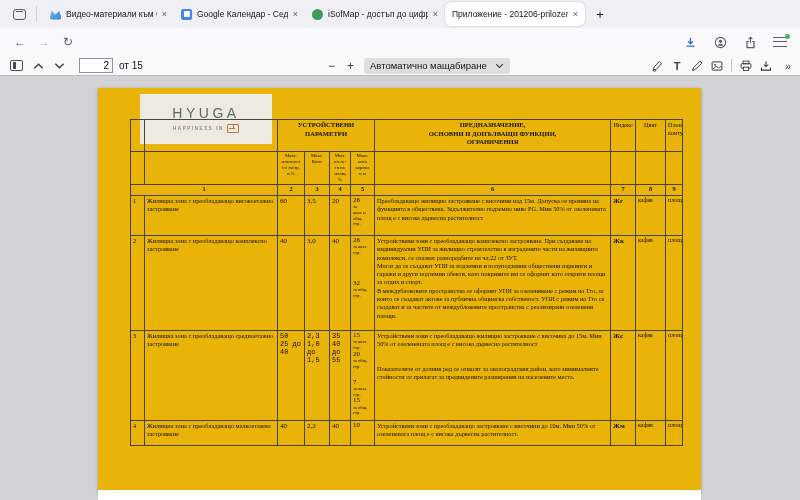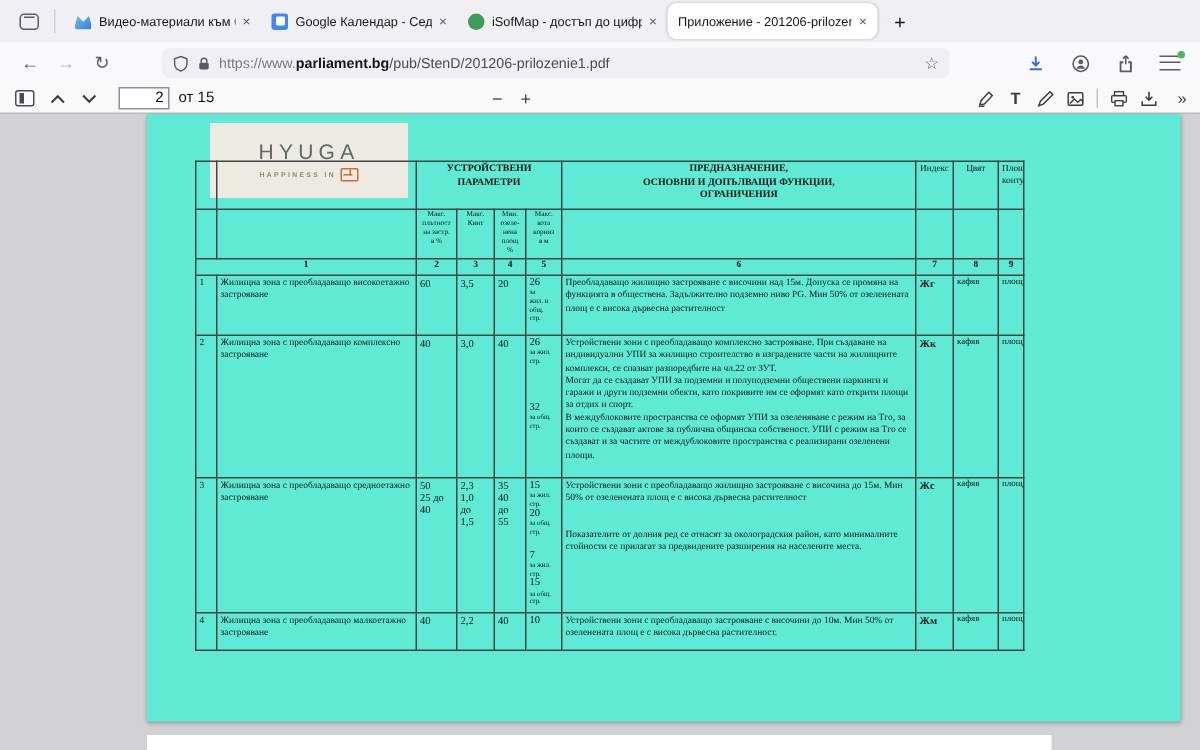--- a/index.html
+++ b/index.html
@@ -56,21 +56,21 @@
   .zoomsel { margin-left:4px; height:16px; background:#dededb; border-radius:3px; display:flex; align-items:center;
              gap:8px; padding:0 6px; font-size:9.5px; color:#15141a; }
   .tools { position:absolute; right:6px; display:flex; align-items:center; gap:4px; }
   .tools .pb-ic { width:16px; }
   .t-sep { width:1px; height:13px; background:#c3c3ca; margin:0 2px; }
   .ttool { font-size:11px; font-weight:700; color:#3b3b40; }
   .more { font-size:11px; color:#3b3b40; padding-left:4px; }
 
   
   .viewer { position:relative; height:424px; background:#d2d2d5; }
-  .page { position:absolute; left:98px; top:0; width:689px; height:405px; background:#5eead4;
+  .page { position:absolute; left:98px; top:12px; width:603px; height:405px; background:#eab308;
           box-shadow:0 1px 3px rgba(0,0,0,.3); }
   .page-next { position:absolute; left:98px; top:414px; width:603px; height:10px; background:#fff; }
 
   
   .logo { position:absolute; left:42px; top:6px; width:132px; height:50px; background:#edeae1;
           display:flex; flex-direction:column; align-items:center; justify-content:center; }
   .logo-title { font-size:14px; letter-spacing:3.5px; color:#5c6b60; font-weight:500; }
   .logo-sub { display:flex; align-items:center; gap:3px; margin-top:3px; }
   .logo-sub span { font-size:4.5px; letter-spacing:1.6px; color:#8b887c; font-weight:700; }
   .logo-mark { width:12px; height:9px; border:1.4px solid #cb6d39; border-radius:1px; position:relative; }
@@ -88,21 +88,21 @@
   .t-num { font-size:6.3px; }
   .t-zone { font-size:6.3px; line-height:1.3; }
   .t-param { font-size:7px;margin-top:11px; }
   .t-kota { font-size:7px; }
   .kn { font-size:4.6px; line-height:1.25; white-space:pre-line; }
   .kv { line-height:1.05; }
   .t-desc { font-size:6.3px; line-height:1.32; }
   .t-desc p { margin:0; }
   .t-idx { font-size:7px; font-weight:700; }
   .t-clr, .t-area { font-size:6px; }
-  .stack { display:flex; flex-direction:column; justify-content:space-between; height:100%; white-space:pre-line; }
+  .stack { display:flex; flex-direction:column; justify-content:space-between; height:100%; white-space:pre-line;font-family:Liberation Mono, monospace; }
   .stack .bot { padding-bottom:4px; }
   .r3desc p:nth-child(2) { margin-top:16px; }
 </style>
 </head>
 <body>
 
 <div class="tabbar">
   <div class="fxview">
       <div class="fxview-ic"></div>
     </div>
@@ -128,31 +128,20 @@
     <span class="x">×</span>
   </div>
   <div class="newtab">+</div>
 </div>
 
 <div class="navbar">
   <div class="nav-btn">←</div>
   <div class="nav-btn dis">→</div>
   <div class="nav-btn">↻</div>
 
-  <div class="urlbar">
-    <svg width="11" height="11" viewBox="0 0 16 16">
-        <path d="M8 1l6 2.2v4.6c0 3.9-2.7 6.2-6 7.2-3.3-1-6-3.3-6-7.2V3.2z" fill="none" stroke="#5b5b66" stroke-width="1.4"></path>
-      </svg>
-    <svg width="10" height="11" viewBox="0 0 16 16">
-        <rect x="3" y="7" width="10" height="7" rx="1.5" fill="#5b5b66"></rect>
-        <path d="M5 7V5a3 3 0 016 0v2" fill="none" stroke="#5b5b66" stroke-width="1.6"></path>
-      </svg>
-    <div class="urltext"><span class="u-pre">https://www.</span><span class="u-dom">parliament.bg</span><span class="u-path">/pub/StenD/201206-prilozenie1.pdf</span></div>
-    <span class="star">☆</span>
-  </div>
 
   <div class="nav-right">
     <div class="nav-btn">
       <svg width="13" height="13" viewBox="0 0 16 16">
           <path d="M8 2v7M5 6.5L8 9.5l3-3" fill="none" stroke="#2f6fde" stroke-width="1.6"></path>
           <path d="M3 12.5h10" stroke="#2f6fde" stroke-width="1.6"></path>
         </svg>
     </div>
     <div class="nav-btn">
       <svg width="13" height="13" viewBox="0 0 16 16">
@@ -191,20 +180,26 @@
       <svg width="11" height="8" viewBox="0 0 12 8">
         <path d="M1.5 1.5L6 6l4.5-4.5" fill="none" stroke="#3b3b40" stroke-width="1.5"></path>
       </svg>
     </div>
   <input class="pageinput" value="2" style="">
   <span class="oftotal">от 15</span>
 
   <div class="zoomgrp">
     <span class="zg-btn">−</span>
     <span class="zg-btn">+</span>
+    <div class="zoomsel">
+      <span>Автоматично мащабиране</span>
+      <svg width="9" height="6" viewBox="0 0 12 8">
+          <path d="M1.5 1.5L6 6l4.5-4.5" fill="none" stroke="#3b3b40" stroke-width="1.5"></path>
+        </svg>
+    </div>
   </div>
 
   <div class="tools">
     <div class="pb-ic">
         <svg width="12" height="12" viewBox="0 0 16 16">
           <path d="M3 13l1-3.5L11 2l3 3-7 7.5L3 13z" fill="none" stroke="#3b3b40" stroke-width="1.3"></path>
           <path d="M2 14.5h5" stroke="#3b3b40" stroke-width="1.3"></path>
         </svg>
       </div>
     <div class="pb-ic ttool">T</div>

